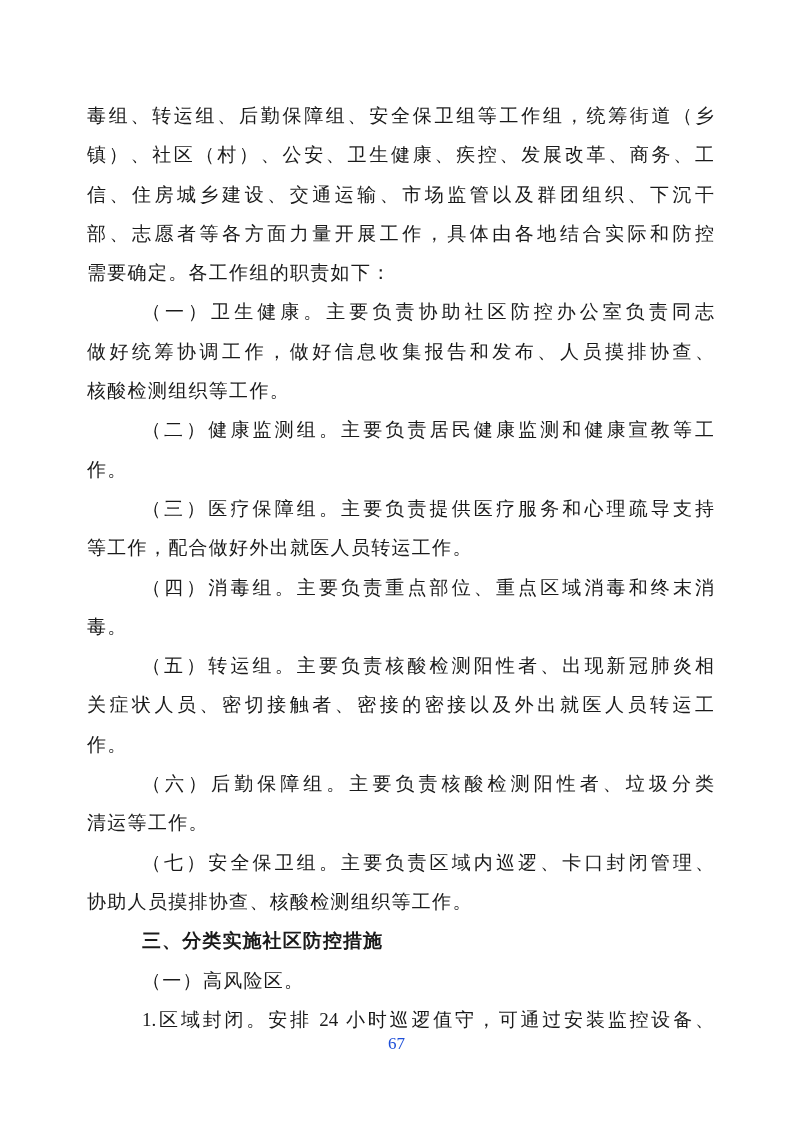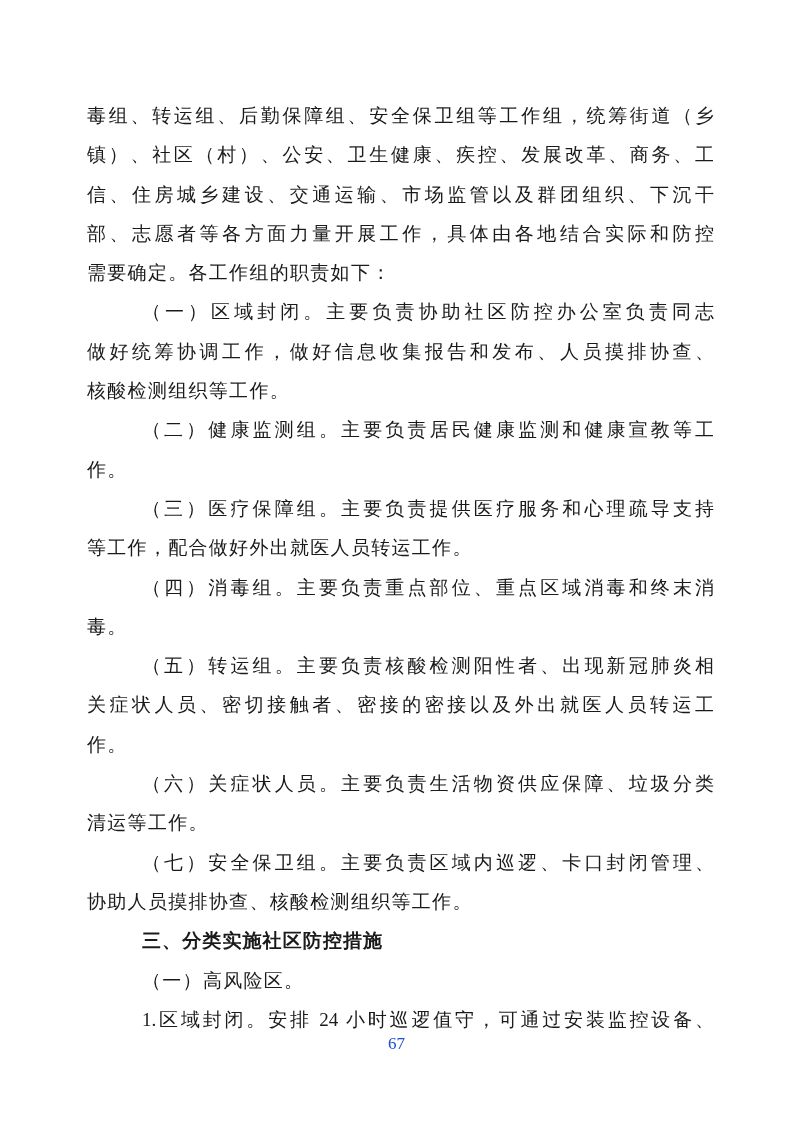--- a/index.html
+++ b/index.html
@@ -40,33 +40,33 @@
 </head>
 <body>
 
 <div class="page">
   <div class="textblock">
     <div class="ln">毒组、转运组、后勤保障组、安全保卫组等工作组，统筹街道（乡</div>
     <div class="ln">镇）、社区（村）、公安、卫生健康、疾控、发展改革、商务、工</div>
     <div class="ln">信、住房城乡建设、交通运输、市场监管以及群团组织、下沉干</div>
     <div class="ln">部、志愿者等各方面力量开展工作，具体由各地结合实际和防控</div>
     <div class="ln end">需要确定。各工作组的职责如下：</div>
-    <div class="ln ind">（一）区域封闭。主要负责协助社区防控办公室负责同志</div>
+    <div class="ln ind">（一）卫生健康。主要负责协助社区防控办公室负责同志</div>
     <div class="ln">做好统筹协调工作，做好信息收集报告和发布、人员摸排协查、</div>
     <div class="ln end">核酸检测组织等工作。</div>
     <div class="ln ind">（二）健康监测组。主要负责居民健康监测和健康宣教等工</div>
     <div class="ln end">作。</div>
     <div class="ln ind">（三）医疗保障组。主要负责提供医疗服务和心理疏导支持</div>
     <div class="ln end">等工作，配合做好外出就医人员转运工作。</div>
     <div class="ln ind">（四）消毒组。主要负责重点部位、重点区域消毒和终末消</div>
     <div class="ln end">毒。</div>
     <div class="ln ind">（五）转运组。主要负责核酸检测阳性者、出现新冠肺炎相</div>
     <div class="ln">关症状人员、密切接触者、密接的密接以及外出就医人员转运工</div>
     <div class="ln end">作。</div>
-    <div class="ln ind">（六）关症状人员。主要负责生活物资供应保障、垃圾分类</div>
+    <div class="ln ind">（六）后勤保障组。主要负责核酸检测阳性者、垃圾分类</div>
     <div class="ln end">清运等工作。</div>
     <div class="ln ind">（七）安全保卫组。主要负责区域内巡逻、卡口封闭管理、</div>
     <div class="ln end">协助人员摸排协查、核酸检测组织等工作。</div>
     <div class="ln head ind">三、分类实施社区防控措施</div>
     <div class="ln sub ind">（一）高风险区。</div>
     <div class="ln ind">1.区域封闭。安排 24 小时巡逻值守，可通过安装监控设备、</div>
   </div>
   <div class="pagenum">67</div>
 </div>
 

